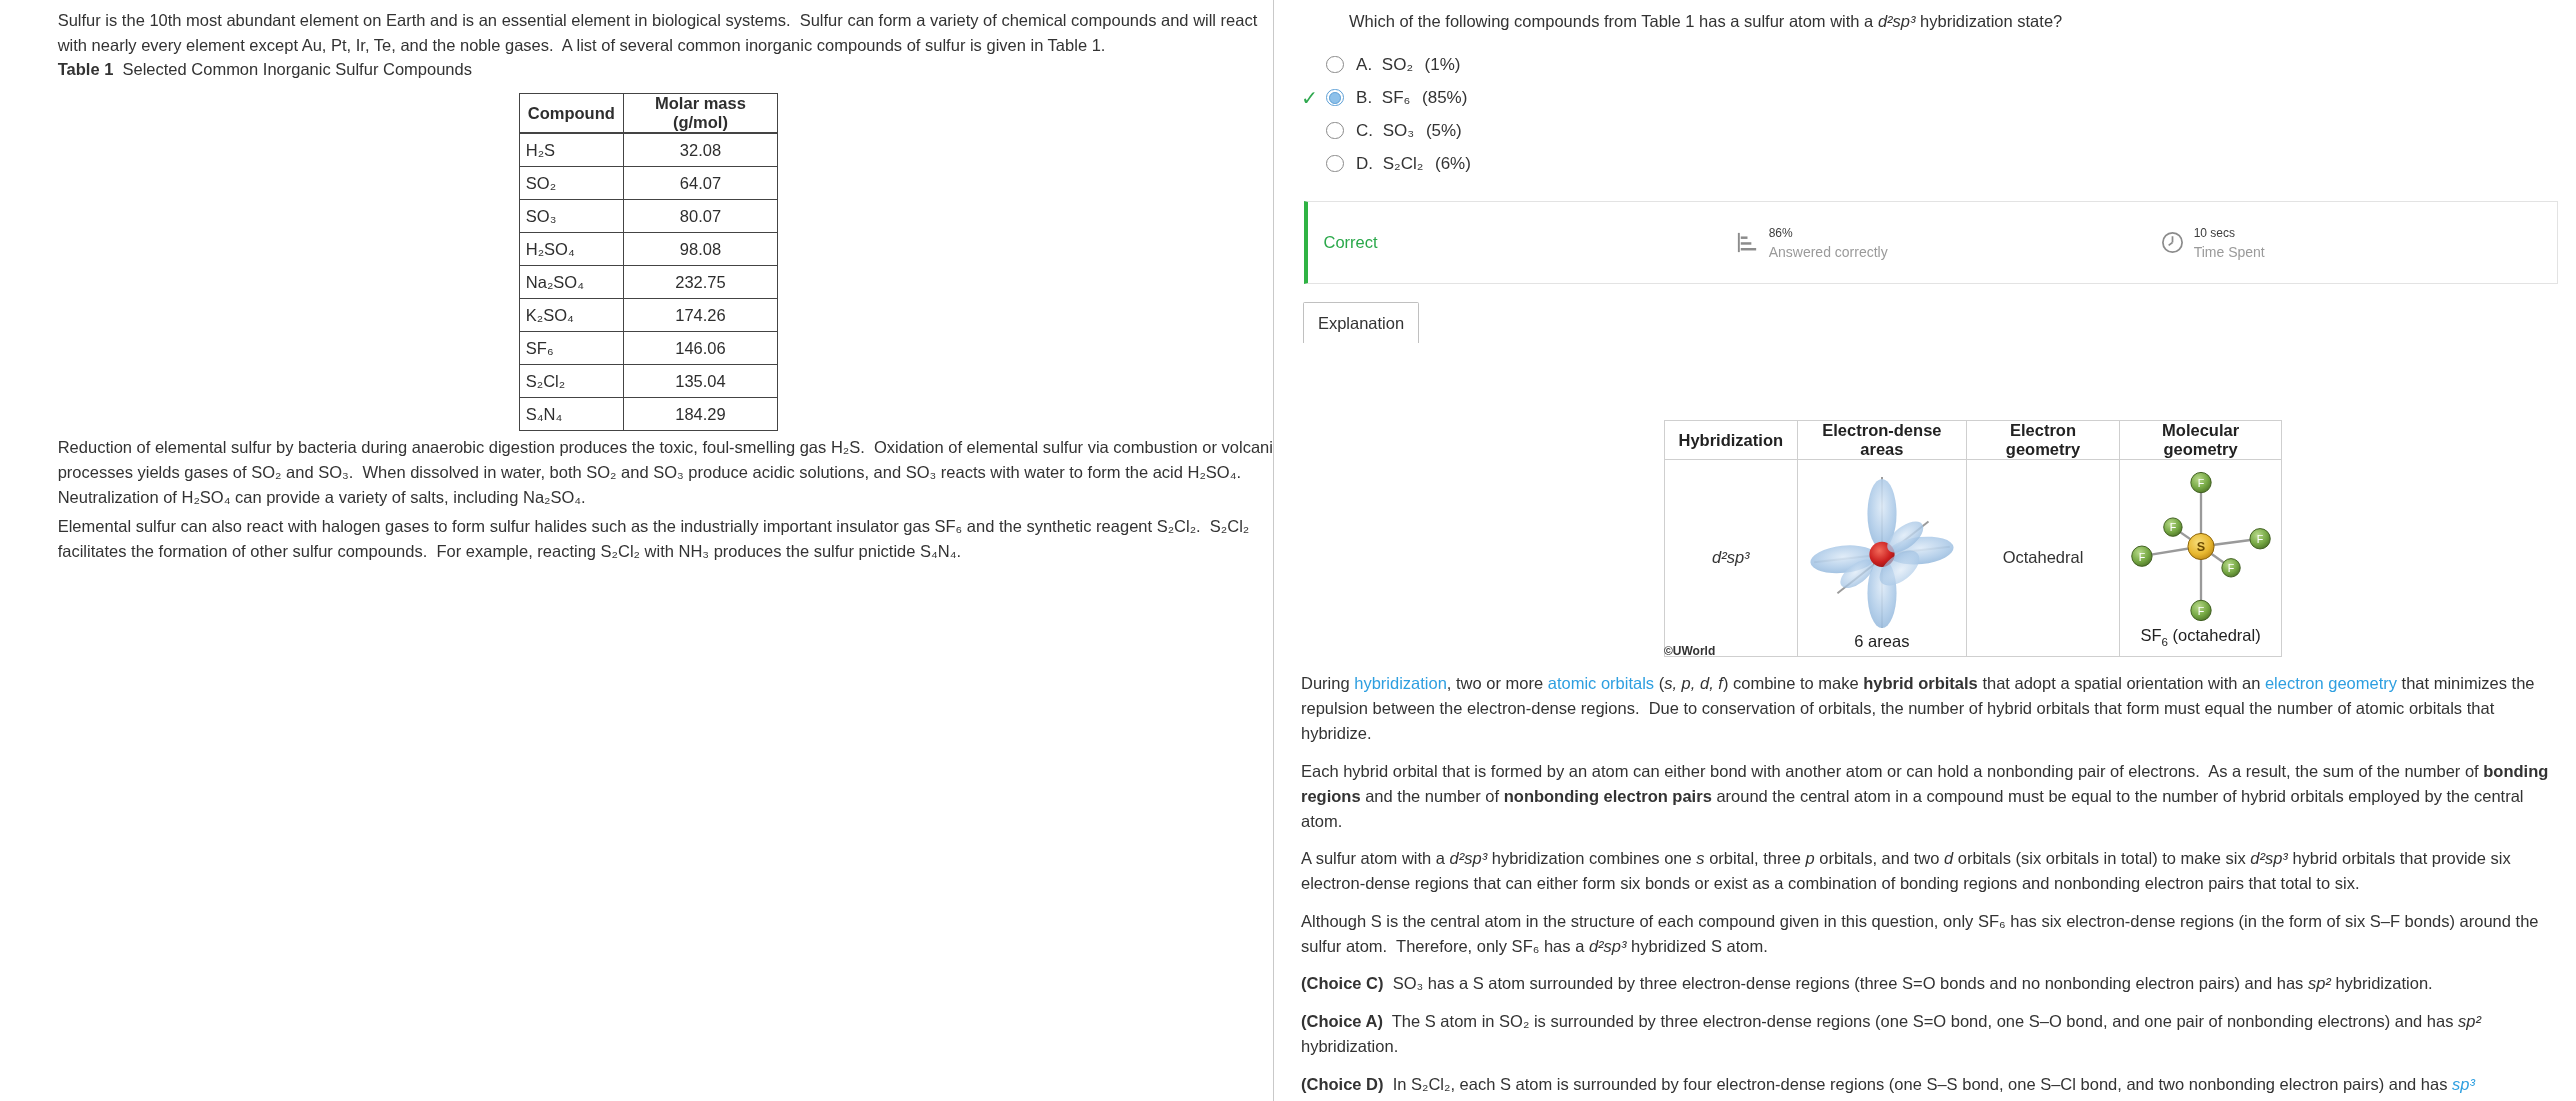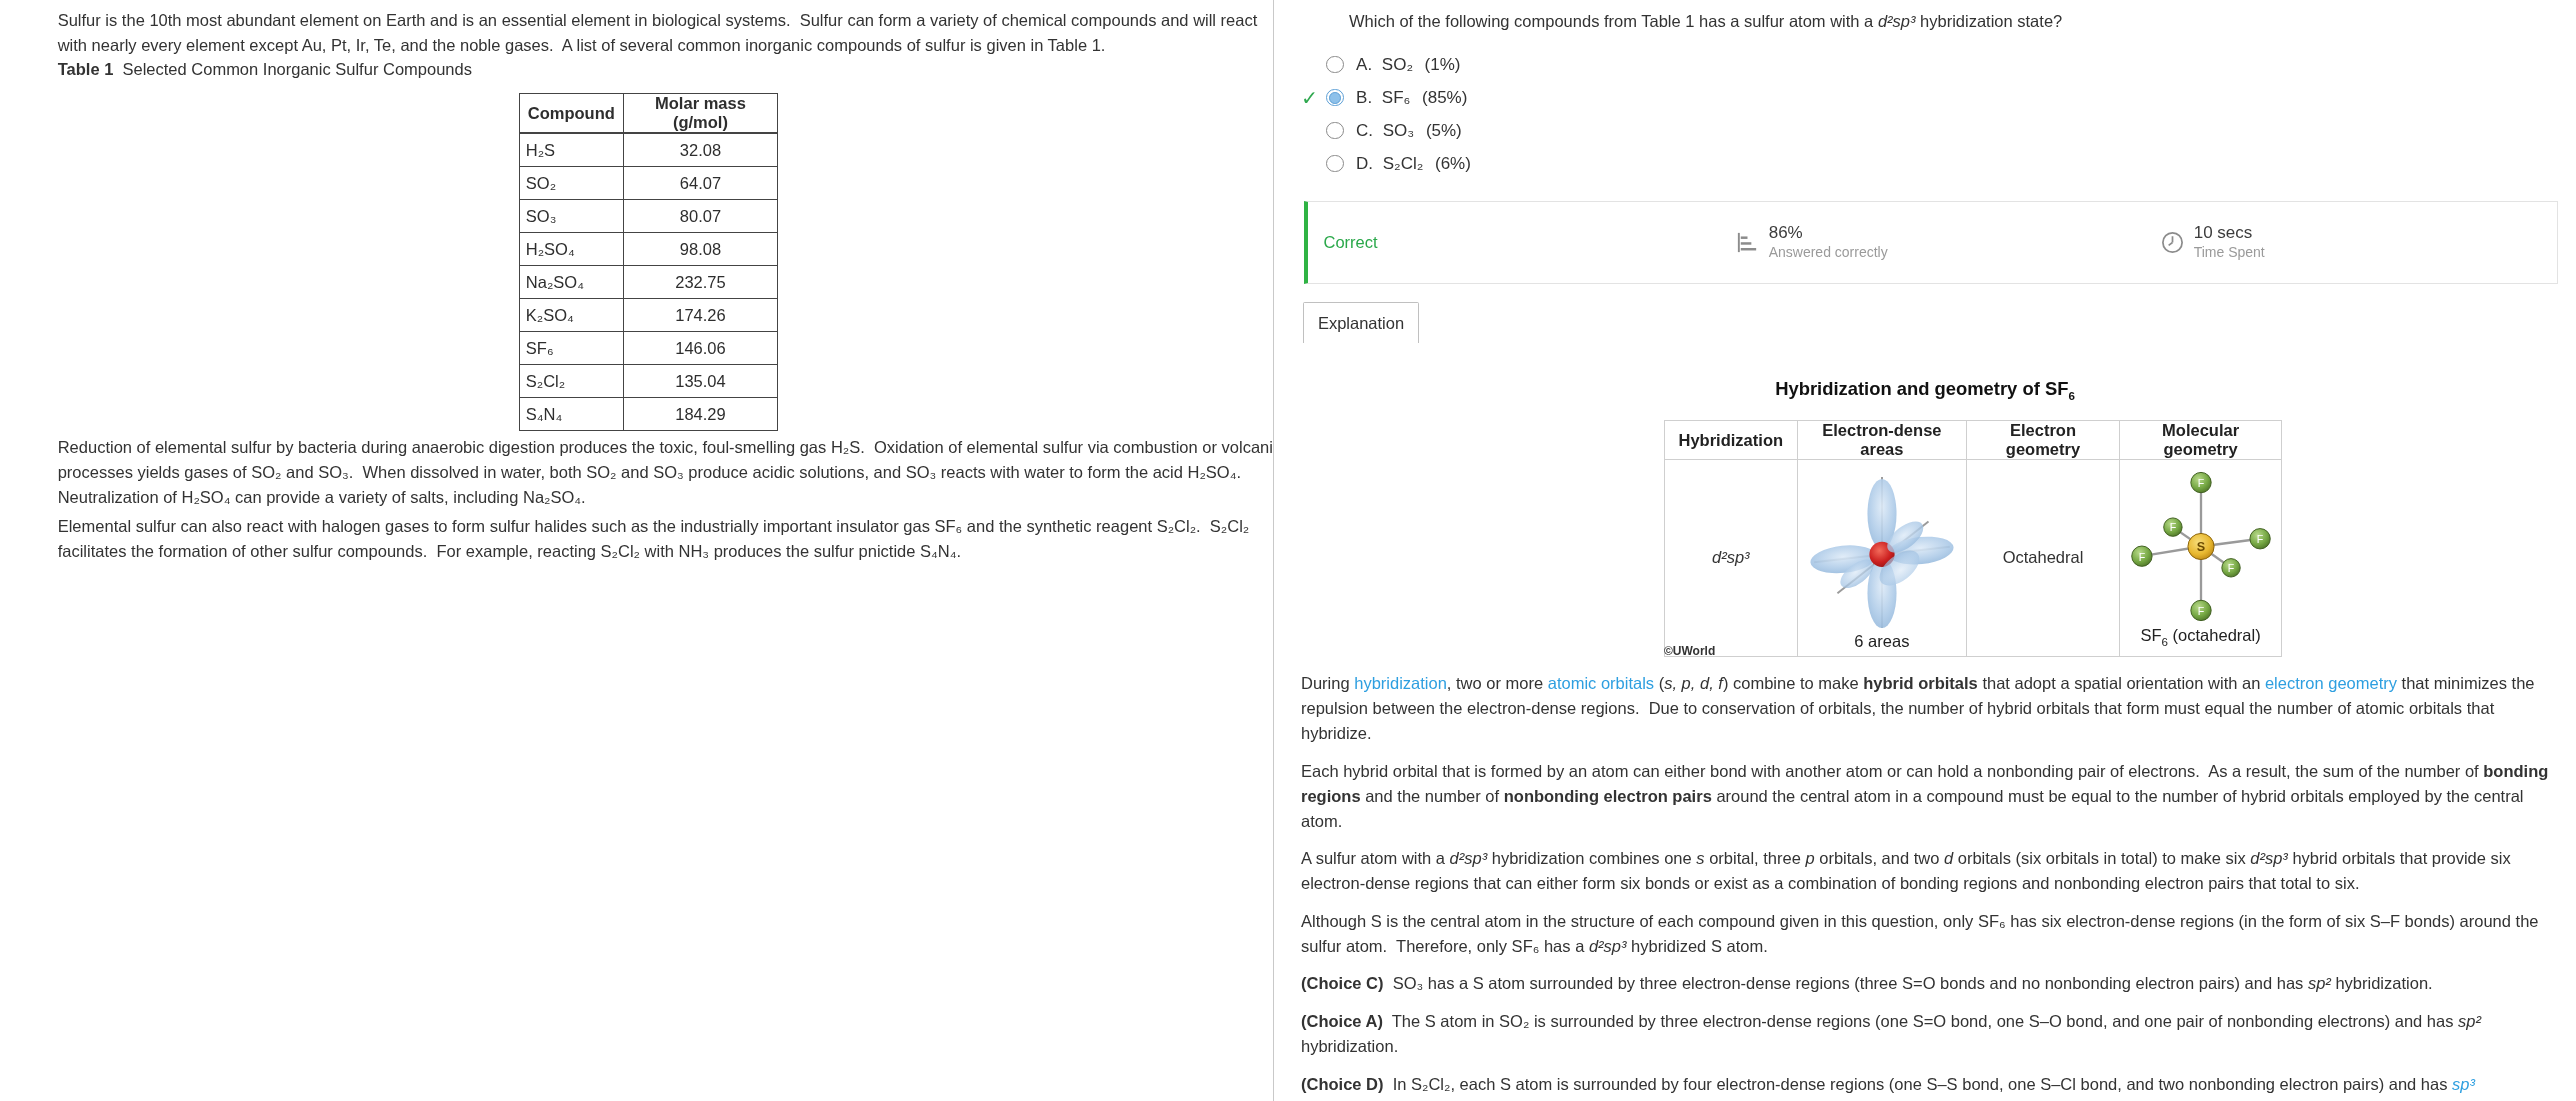--- a/index.html
+++ b/index.html
@@ -33,21 +33,21 @@
   .radio.on::after{content:"";position:absolute;left:2.4px;top:2.4px;width:9.7px;height:9.7px;border-radius:50%;background:#8ec1ea;border:1px solid #5c9fd6;}
   .choice-letter{margin-right:9.7px;}
   .choice-text{margin-right:11.6px;}
   
   #result-card{position:absolute;left:30px;top:201px;width:1254px;height:83px;background:#fff;border:1px solid #e3e3e3;border-left:4.9px solid #2fb344;box-sizing:border-box;}
   #result-status{position:absolute;left:15.5px;top:0;height:100%;display:flex;align-items:center;font-size:16.5px;color:#2aa84a;}
   .stat{position:absolute;top:0;height:100%;display:flex;align-items:center;gap:8.7px;}
   #stat-1{left:427px;}
   #stat-2{left:852px;}
   .stat-col{display:flex;flex-direction:column;justify-content:center;line-height:18.4px;}
-  .stat-value{font-size:17px;color:#3c3c3c;}
+  .stat-value{font-size:12px;color:#3c3c3c;}
   .stat-label{font-size:14px;color:#9a9a9a;}
   .stat-ic{width:25px;height:25px;}
   
   #explanation-tab{position:absolute;left:29px;top:302px;width:114px;height:40px;border:1px solid #c0c0c0;border-bottom:none;border-radius:1.9px 1.9px 0 0;background:#fff;display:flex;align-items:center;justify-content:center;font-size:16.5px;color:#333;}
   
   #figure-title{position:absolute;left:0;top:378px;width:1302px;text-align:center;font-size:18.4px;font-weight:bold;color:#111;}
   #figure-wrap{position:absolute;left:390px;top:420px;}
   #figure-table{border-collapse:collapse;}
   #figure-table th,#figure-table td{border:1px solid #cfcfcf;text-align:center;vertical-align:middle;background:#fff;}
   #figure-table th{font-size:16.5px;font-weight:bold;height:29px;padding:0 7.8px;color:#222;}
@@ -189,21 +189,20 @@
         </svg>
         <div class="stat-col">
           <span class="stat-value">10 secs</span>
           <span class="stat-label">Time Spent</span>
         </div>
       </div>
     </div>
 
     <div id="explanation-tab">Explanation</div>
 
-    <div id="figure-title"><span>Hybridization and geometry of SF</span><span class="sg-sub">6</span></div>
 
     <div id="figure-wrap">
       <table id="figure-table">
         <thead>
           <tr>
             <th class="fig-c1">Hybridization</th>
             <th class="fig-c2">Electron-dense areas</th>
             <th class="fig-c3">Electron geometry</th>
             <th class="fig-c4">Molecular geometry</th>
           </tr>

